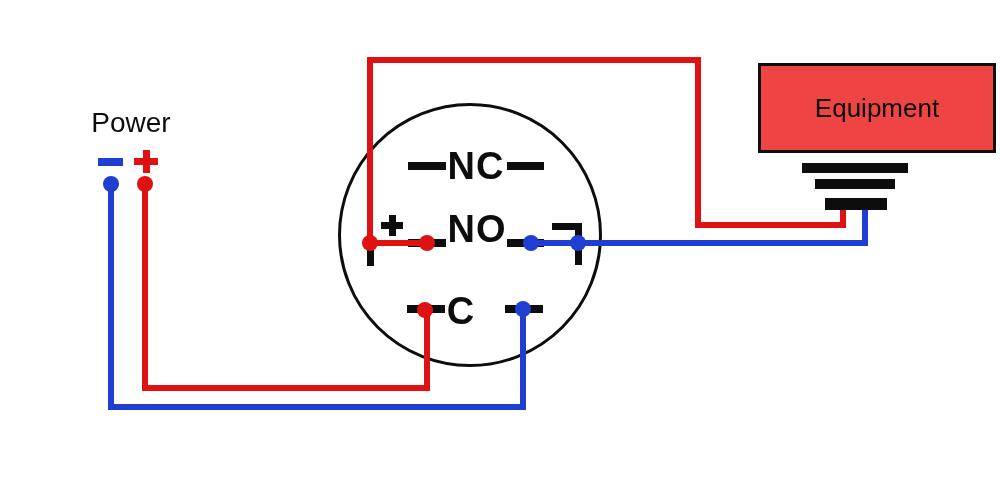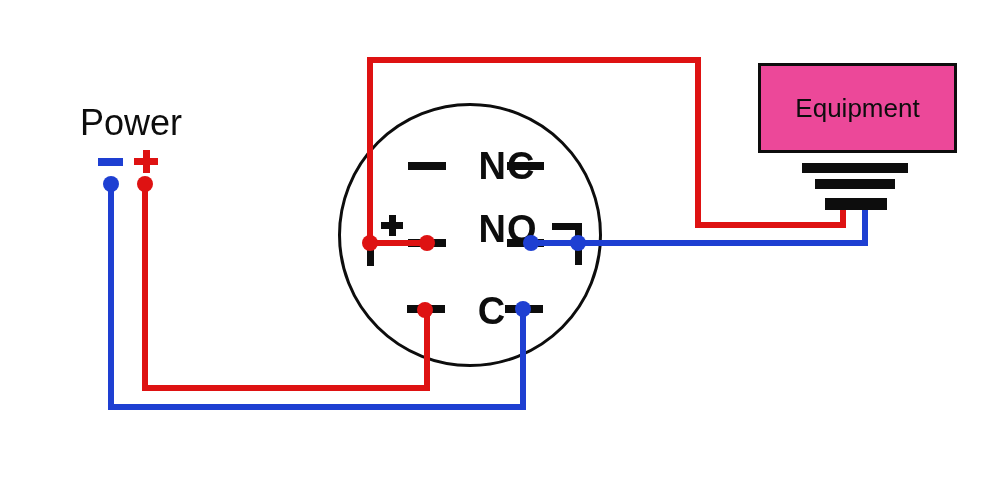--- a/index.html
+++ b/index.html
@@ -6,31 +6,31 @@
   #stage{
     position:relative;width:1000px;height:500px;background:#ffffff;overflow:hidden;
     font-family:"Liberation Sans", sans-serif;color:#0d0d0d;
   }
   .abs{position:absolute;}
   .blk{background:#0d0d0d;}
   .red{background:#de1212;}
   .blue{background:#1e3fd2;}
   .dot{width:16px;height:16px;border-radius:50%;}
   .lbl{position:absolute;transform:translate(-50%,-50%);white-space:nowrap;}
-  .term{font-weight:bold;font-size:38px;letter-spacing:1px;margin-left:31px;}
+  .term{font-weight:bold;font-size:38px;letter-spacing:1px;}
   #switch-circle{
     position:absolute;left:338px;top:103px;width:264px;height:264px;
     border:3px solid #0d0d0d;border-radius:50%;box-sizing:border-box;background:transparent;
   }
   #equipment-box{
-    position:absolute;left:758px;top:63px;width:199px;height:90px;
-    border:3px solid #0d0d0d;box-sizing:border-box;background:#ec4899;
+    position:absolute;left:758px;top:63px;width:238px;height:90px;
+    border:3px solid #0d0d0d;box-sizing:border-box;background:#ef4444;
   }
   #equipment-box .lbl{left:50%;top:50%;font-size:26px;}
-  #power-label{left:131px;top:123px;font-size:36px;}
+  #power-label{left:131px;top:123px;font-size:28px;}
 </style>
 </head>
 <body>
 
 <div id="stage">
 
   <div id="switch-circle"></div>
 
   <div class="abs blk" style="left:408px;top:162px;width:38px;height:8px;"></div>
   <div class="abs blk" style="left:507px;top:162px;width:37px;height:8px;"></div>

